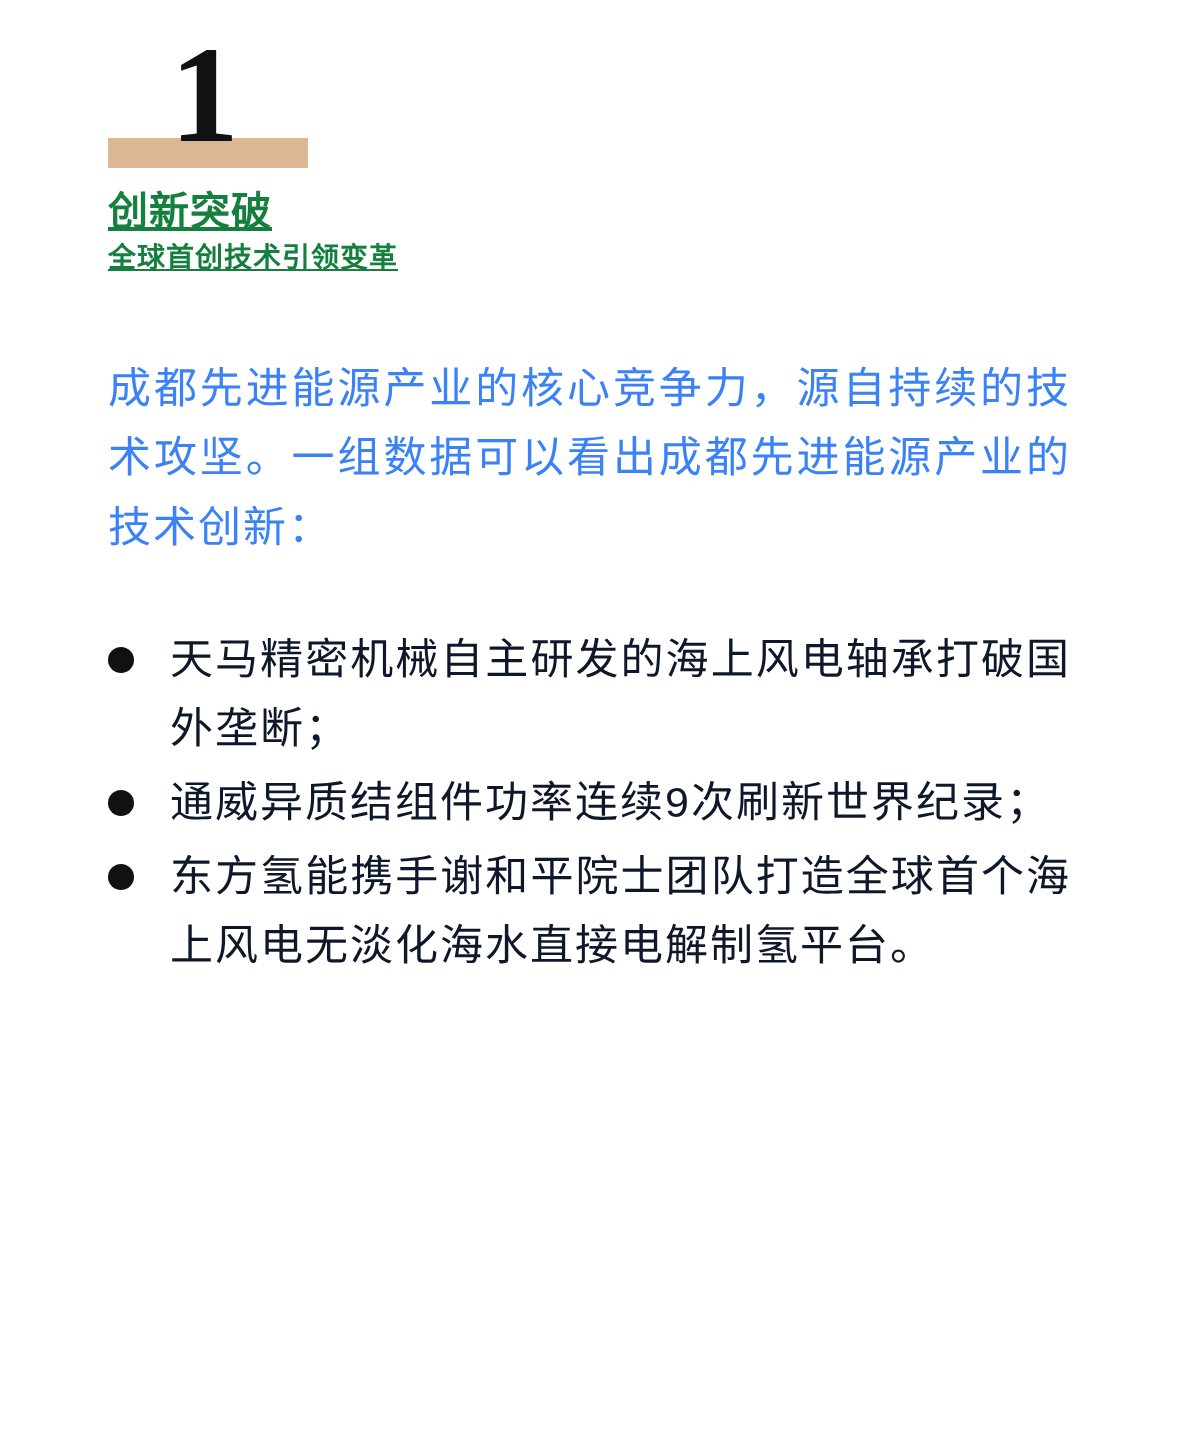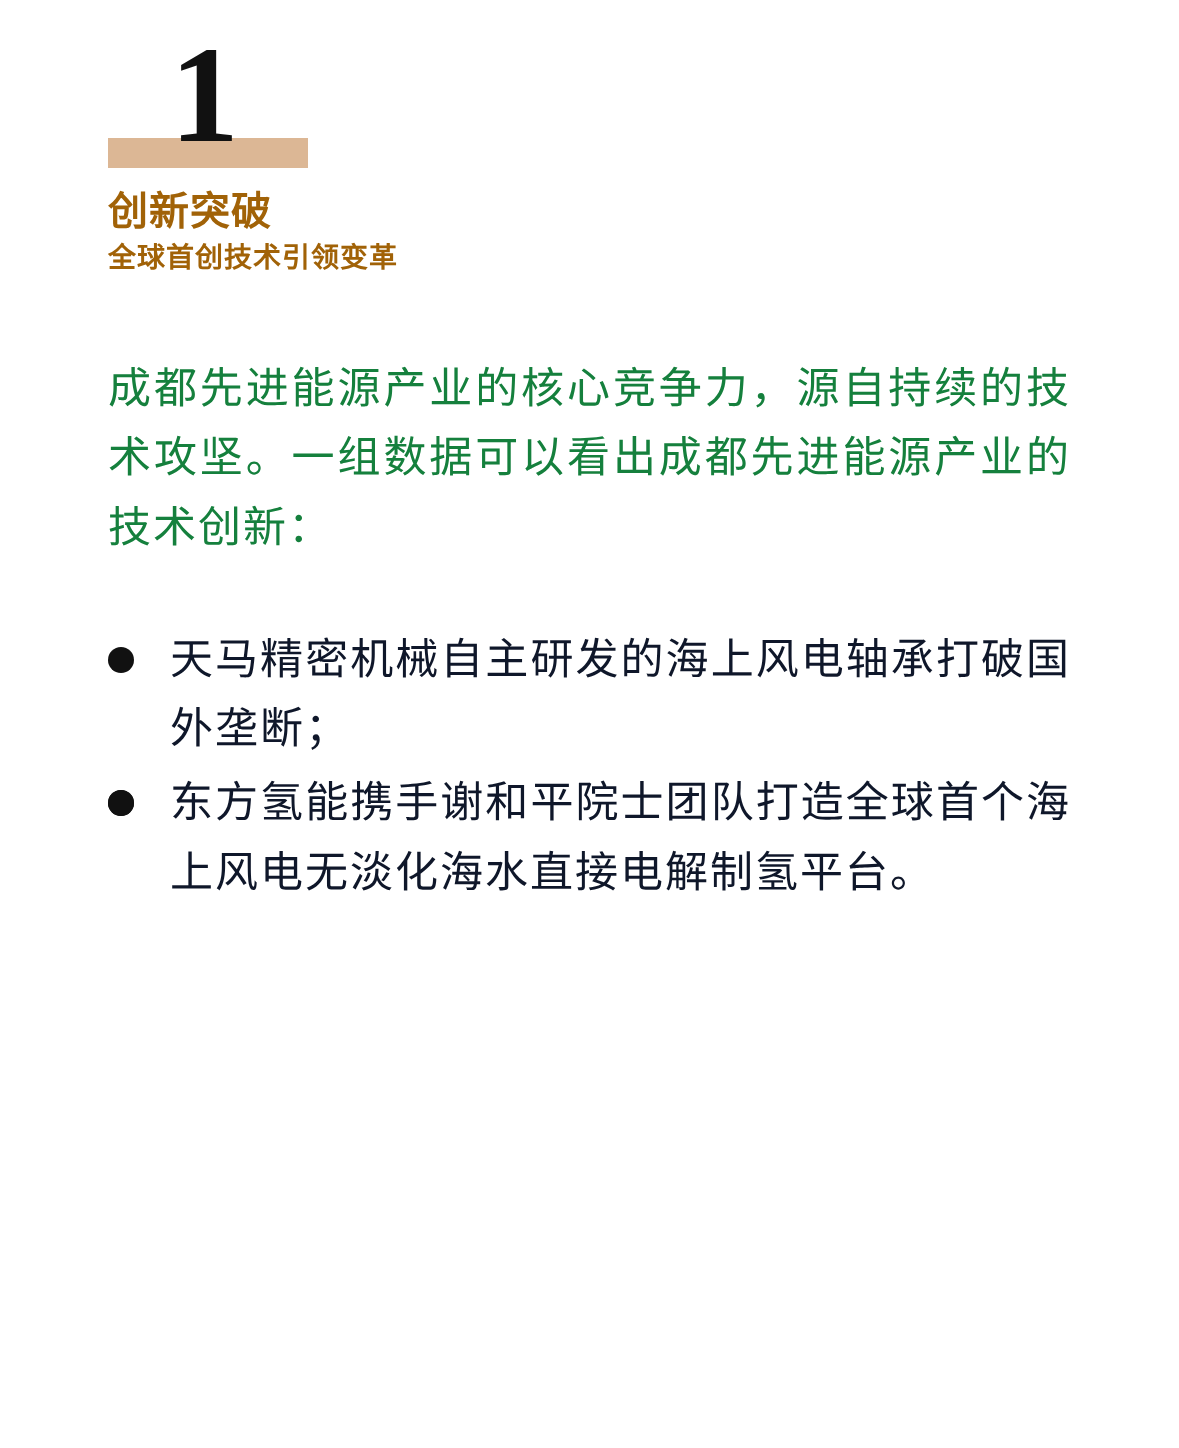--- a/index.html
+++ b/index.html
@@ -47,38 +47,39 @@
     letter-spacing: -2px;
   }
 
   
   .heading-group {
     margin-top: 14px;
   }
   .heading-main,
   .heading-sub {
     font-weight: 700;
-    color: #a16207;
+    color: #15803d;
     letter-spacing: 1px;
     line-height: 1.38;
+    text-decoration: underline;
   }
   .heading-main {
     font-size: 40px;
   }
   .heading-sub {
     font-size: 28px;
   }
 
   
   .body-copy {
     margin-top: 76px;
     font-size: 43px;
     line-height: 1.62;
     letter-spacing: 2px;
-    color: #15803d;
+    color: #3b82f6;
     text-align: justify;
   }
 
   .bullet-list {
     margin-top: 62px;
     list-style: none;
     padding: 0;
   }
   .bullet-item {
     position: relative;
@@ -117,20 +118,21 @@
 
   <p class="body-copy">成都先进能源产业的核心竞争力，源自持续的技术攻坚。一组数据可以看出成都先进能源产业的技术创新：</p>
 
   <ul class="bullet-list">
     <li class="bullet-item">
       <span class="bullet-dot"></span>
       <span>天马精密机械自主研发的海上风电轴承打破国外垄断；</span>
     </li>
     <li class="bullet-item">
       <span class="bullet-dot"></span>
+      <span>通威异质结组件功率连续9次刷新世界纪录；</span>
     </li>
     <li class="bullet-item">
       <span class="bullet-dot"></span>
       <span>东方氢能携手谢和平院士团队打造全球首个海上风电无淡化海水直接电解制氢平台。</span>
     </li>
   </ul>
 
 </div>
 
 </body></html>

